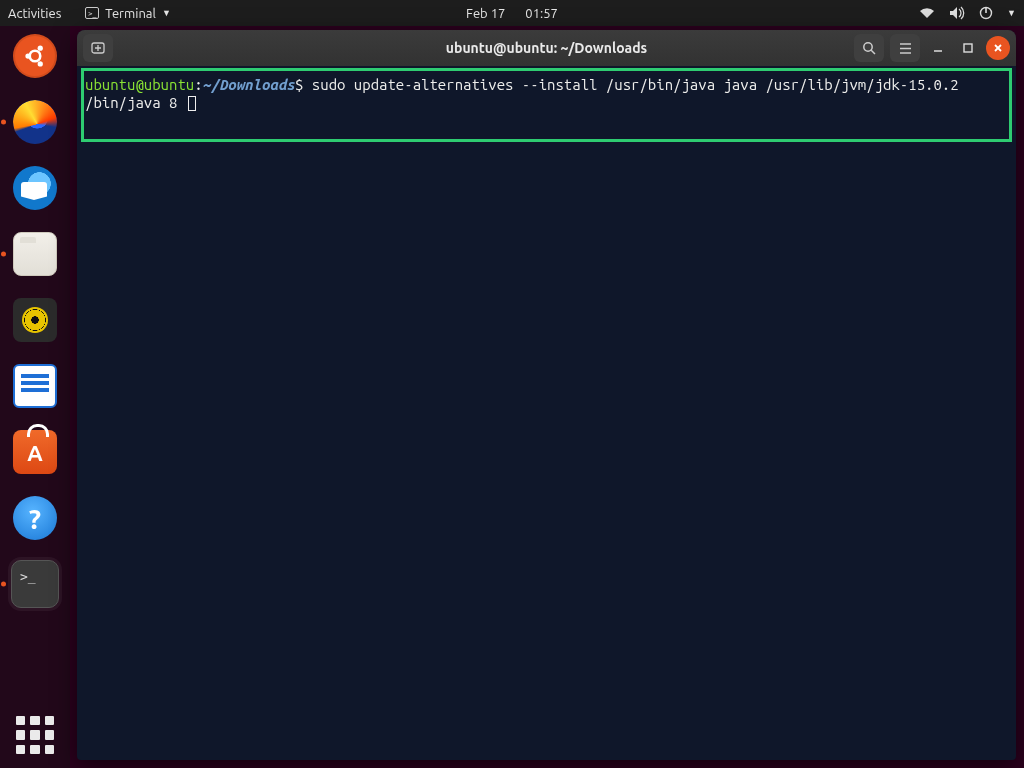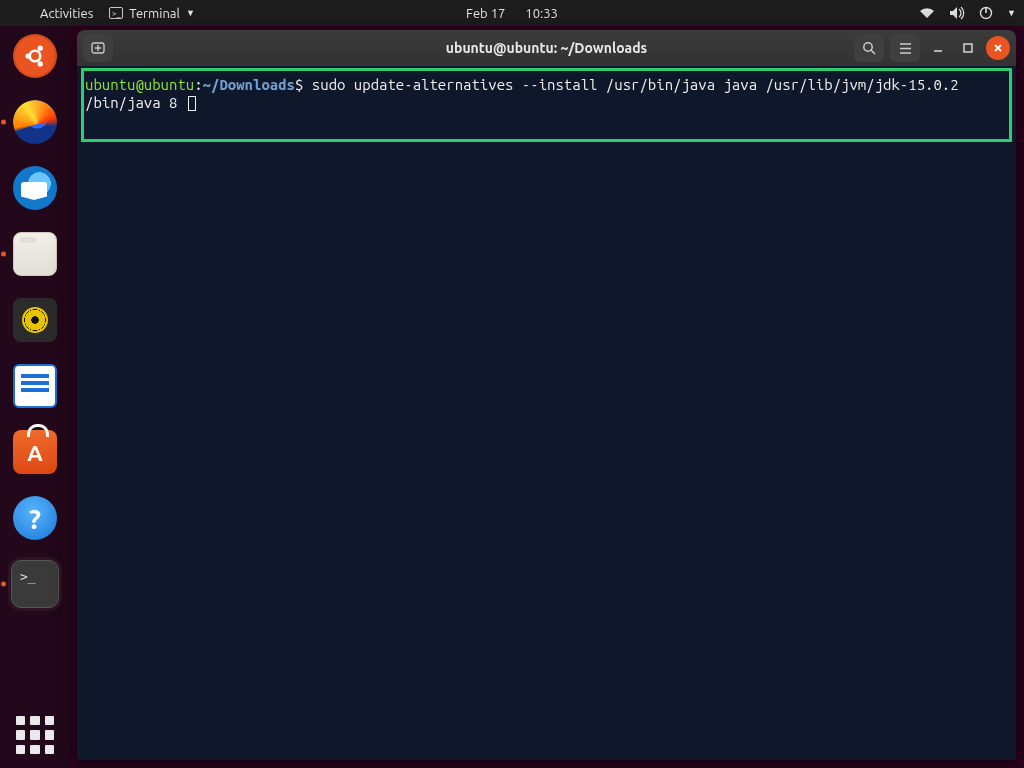--- a/index.html
+++ b/index.html
@@ -9,21 +9,21 @@
   .top-panel {
     height: 26px;
     background: #1d1d1d;
     color: #e6e6e6;
     display: flex;
     align-items: center;
     font-size: 13px;
     padding: 0 8px;
     position: relative;
   }
-  .top-panel .left { display: flex; align-items: center; gap: 16px; margin-left: 32px; }
+  .top-panel .left { display: flex; align-items: center; gap: 24px; }
   .top-panel .center {
     position: absolute; left: 50%; transform: translateX(-50%);
     display: flex; gap: 20px;
   }
   .top-panel .right { margin-left: auto; display: flex; align-items: center; gap: 14px; }
   .app-menu { display: flex; align-items: center; gap: 6px; }
   .app-menu .term-glyph {
     width: 14px; height: 12px; border: 1px solid #ccc; border-radius: 2px;
     display: inline-flex; align-items: center; justify-content: center; font-size: 8px;
   }
@@ -170,21 +170,21 @@
     border:3px solid #2ecc71;
     pointer-events:none;
   }
   .term-text {
     font-family: "Ubuntu Mono","DejaVu Sans Mono",monospace;
     font-size: 15px; line-height: 18px;
     color:#ffffff; padding:6px 4px;
     white-space: pre-wrap; word-break: break-all;
   }
   .c-green{color:#8ae234;font-weight:normal;}
-  .c-blue{color:#729fcf;font-weight:bold;}
+  .c-blue{color:#729fcf;font-weight:bold;font-style:italic;}
   .c-white{color:#eeeeec;}
   .cursor{
     display:inline-block;width:8px;height:15px;border:1px solid #eee;vertical-align:text-bottom;margin-left:2px;
   }
 
   .sys-icon{display:inline-flex;align-items:center;}
 </style>
 </head>
 <body>
 
@@ -192,21 +192,21 @@
   <div class="left">
     <span>Activities</span>
     <span class="app-menu">
       <span class="term-glyph">&gt;_</span>
       <span>Terminal</span>
       <span class="tri">▼</span>
     </span>
   </div>
   <div class="center">
     <span>Feb 17</span>
-    <span>10:33</span>
+    <span>01:57</span>
   </div>
   <div class="right">
     <span class="sys-icon">
       <svg width="16" height="12" viewBox="0 0 16 12">
           <path d="M8 11L1 4a10 10 0 0114 0z" fill="#ddd"></path>
         </svg>
     </span>
     <span class="sys-icon">
       <svg width="16" height="14" viewBox="0 0 16 14">
           <path d="M1 5h3l4-4v12l-4-4H1z" fill="#ddd"></path>

